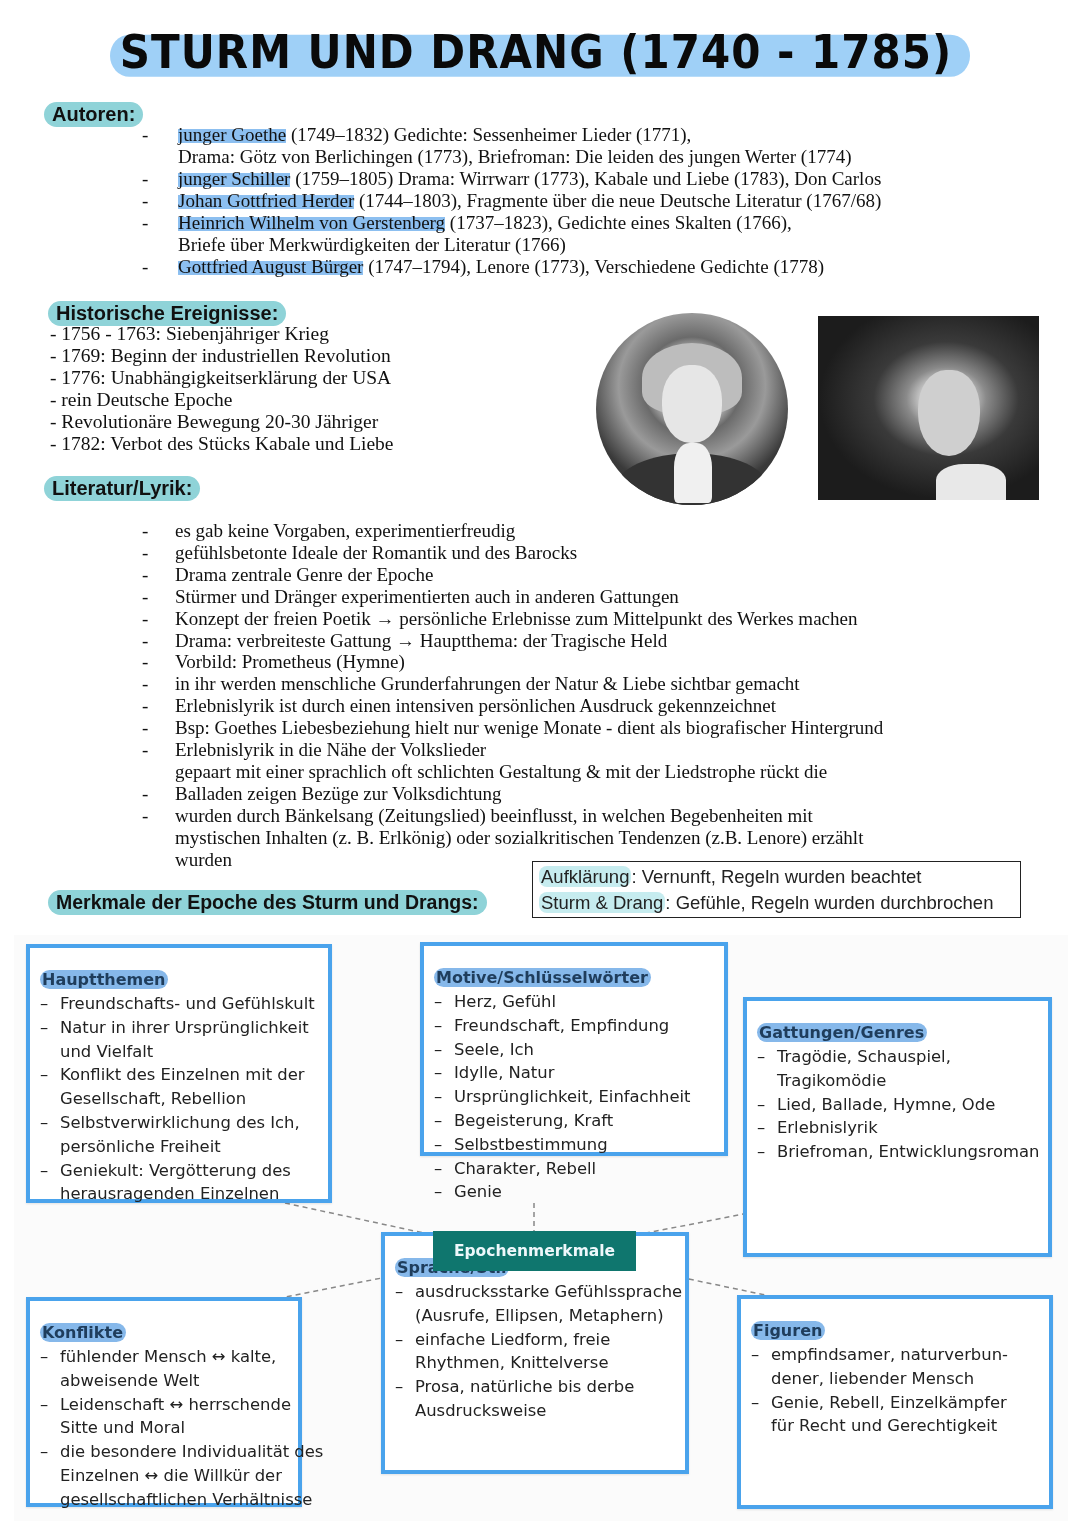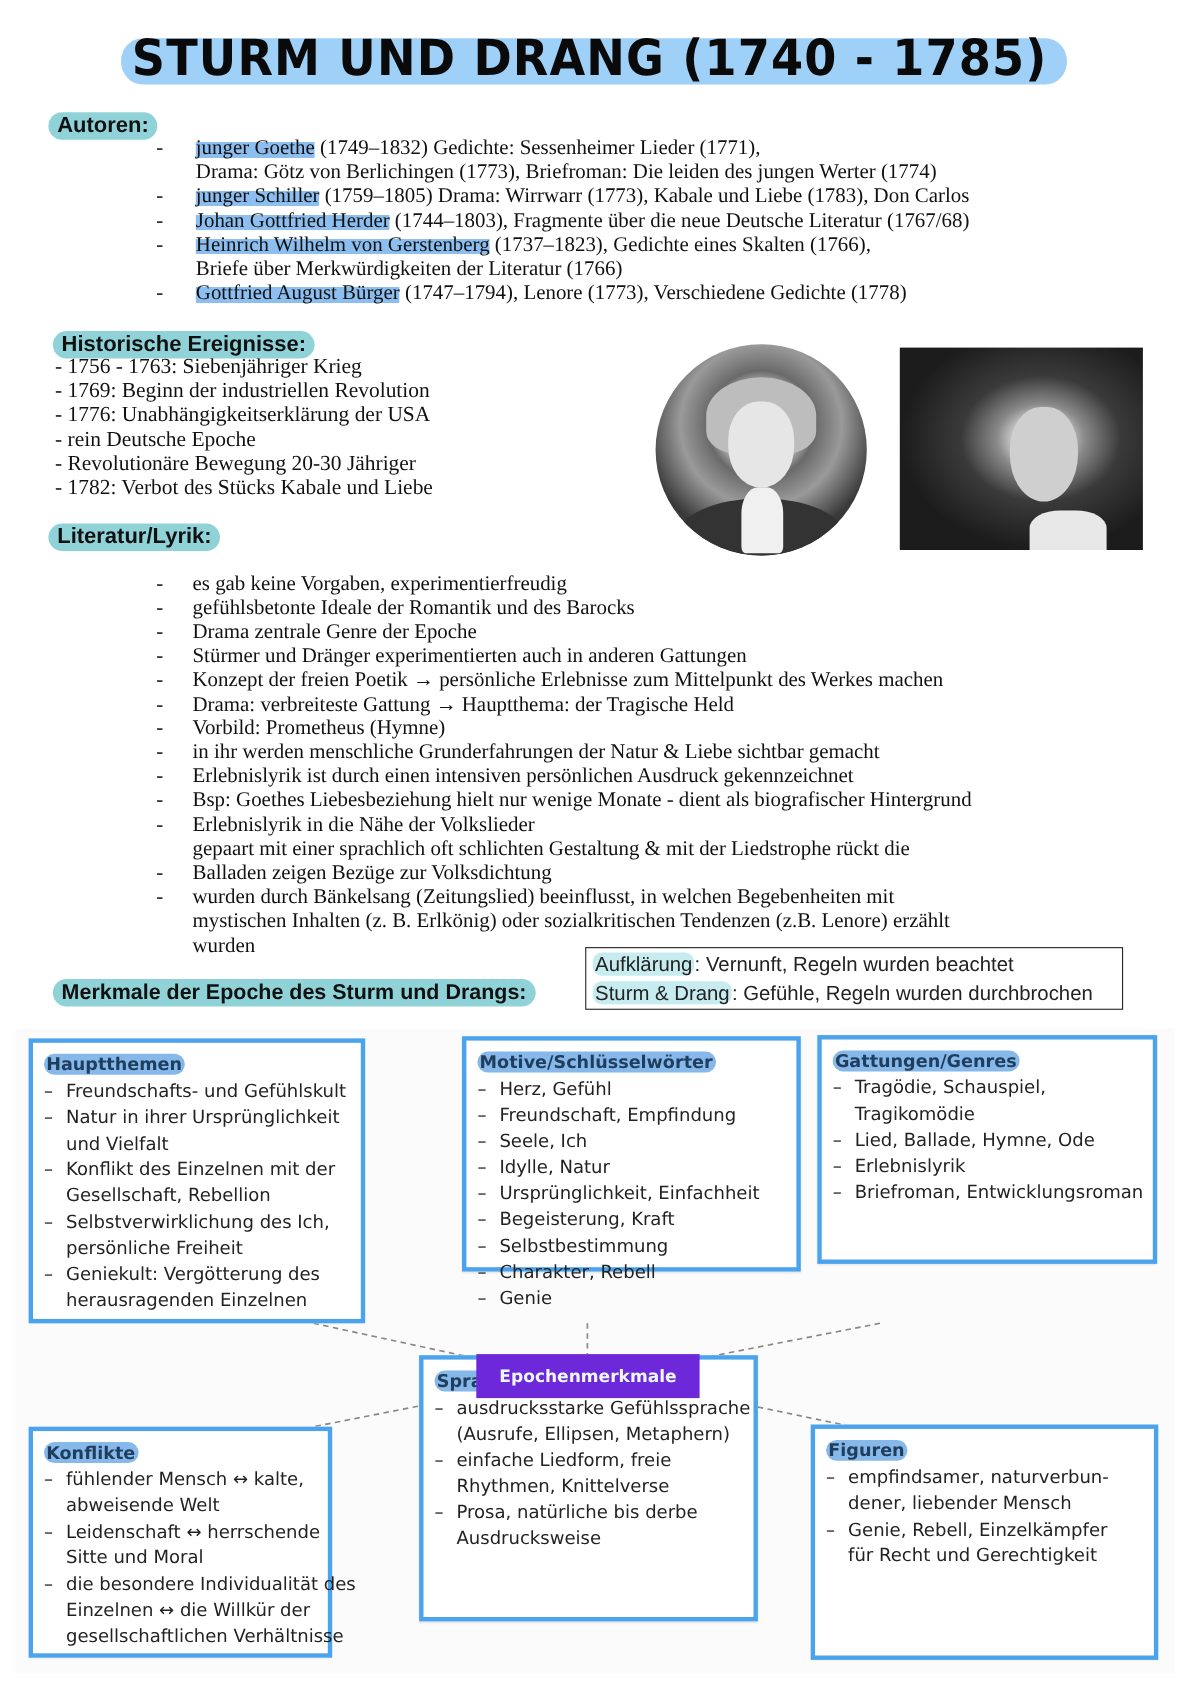--- a/index.html
+++ b/index.html
@@ -61,32 +61,32 @@
     position: absolute; left: 532px; top: 861px; width: 489px; height: 57px;
     border: 1.5px solid #222; font-family: "Liberation Sans", sans-serif; font-size: 18.5px;
     padding: 2px 0 0 6px; line-height: 26px; color: #222;
   }
   .compare-box .key { background: #c6ecef; border-radius: 8px; padding: 0 2px; }
 
   .diagram-bg { position: absolute; left: 14px; top: 935px; width: 1054px; height: 586px; background: #fbfbfb; }
   .card {
     position: absolute; background: #ffffff; border: 4px solid #4aa3ec;
     font-family: "DejaVu Sans", sans-serif; font-size: 16.4px; line-height: 23.8px; color: #222;
-    padding: 8px 6px 0 10px; box-shadow: 0 1px 2px rgba(0,0,0,0.1);
+    padding: 20px 6px 0 10px; box-shadow: 0 1px 2px rgba(0,0,0,0.1);
   }
   .card-title {
     display: inline-block; font-weight: bold; color: #1f3d5c; font-size: 16px;
     background: #86b8ea; border-radius: 10px; padding: 0 3px 0 2px; line-height: 19px; margin-bottom: 3px;
   }
   .card-row { display: flex; }
   .card-dash { width: 20px; flex: none; }
   .card-text { white-space: nowrap; }
 
   .center-node {
-    position: absolute; left: 433px; top: 1231px; width: 203px; height: 40px; background: #6d28d9;
+    position: absolute; left: 433px; top: 1231px; width: 203px; height: 40px; background: #0f766e;
     color: #eef8fb; font-family: "DejaVu Sans", sans-serif; font-weight: bold; font-size: 15.5px;
     display: flex; align-items: center; justify-content: center;
   }
   svg.connectors { position: absolute; left: 0; top: 0; width: 1080px; height: 1528px; pointer-events: none; }
 </style>
 </head>
 <body>
 
 <div class="title-wrap">
   <span class="title">STURM UND DRANG (1740 - 1785)</span>
@@ -312,21 +312,21 @@
       <span class="card-dash">–</span>
       <div>
         <div class="card-text">Charakter, Rebell</div>
       </div>
     </div><div class="card-row">
       <span class="card-dash">–</span>
       <div>
         <div class="card-text">Genie</div>
       </div>
     </div></div>
-<div class="card" id="card-2" style="left:743px; top:941px; width:309px; height:208px;"><div class="card-title">Gattungen/Genres</div><div class="card-row">
+<div class="card" id="card-2" style="left:743px; top:997px; width:309px; height:260px;"><div class="card-title">Gattungen/Genres</div><div class="card-row">
       <span class="card-dash">–</span>
       <div>
         <div class="card-text">Tragödie, Schauspiel,</div>
         <div class="card-text">Tragikomödie</div>
       </div>
     </div><div class="card-row">
       <span class="card-dash">–</span>
       <div>
         <div class="card-text">Lied, Ballade, Hymne, Ode</div>
       </div>

